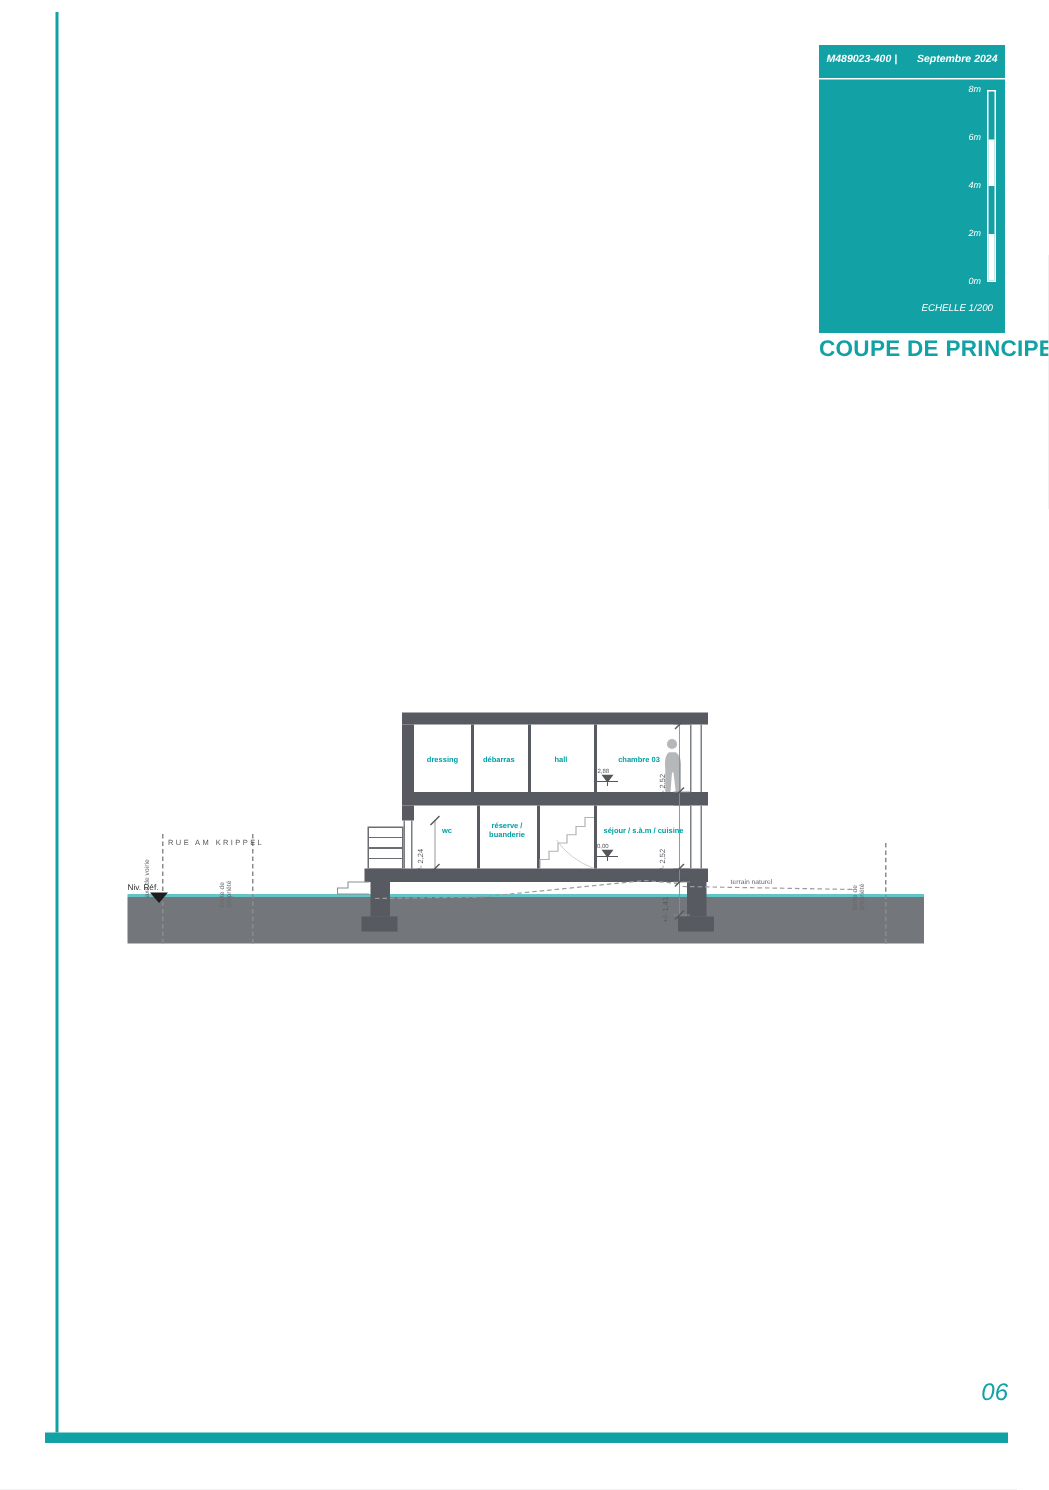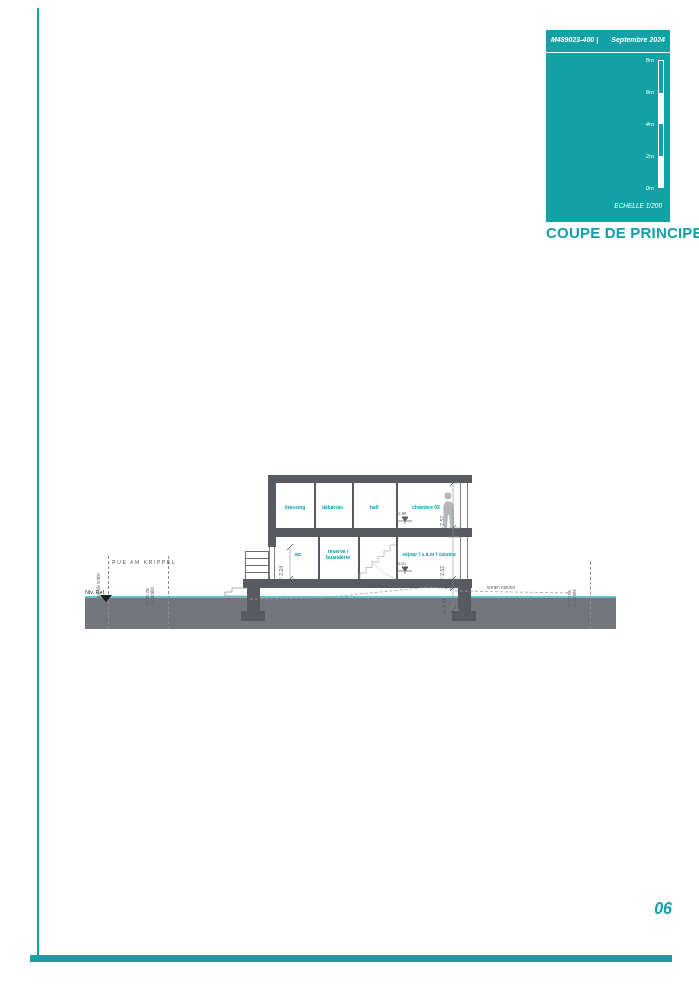--- a/index.html
+++ b/index.html
@@ -2,21 +2,21 @@
 <html><head>
 <meta charset="utf-8">
 <style>
   html,body{margin:0;padding:0;background:#e8e8e8;}
   .page{position:relative;width:699px;height:993px;background:#ffffff;margin:0 auto;
         font-family:"Liberation Sans", sans-serif;overflow:hidden;}
   .abs{position:absolute;}
   
   .v-rule{left:37px;top:8px;width:2px;height:947px;background:#12a1a4;}
   .h-rule{left:30px;top:955px;width:642px;height:7px;background:#12a1a4;}
-  .page-num{right:27px;top:900px;font-size:16px;font-weight:bold;font-style:italic;color:#12a1a4;}
+  .page-num{right:27px;top:920px;font-size:16px;font-weight:normal;font-style:italic;color:#12a1a4;}
   
   .tbox{left:546px;top:30px;width:124px;height:192px;background:#12a1a4;color:#fff;}
   .tb-head{position:absolute;left:5px;right:5px;top:6px;display:flex;justify-content:space-between;
            font-size:7px;font-weight:bold;font-style:italic;}
   .tb-sep{position:absolute;left:0;right:0;top:22px;height:1px;background:#fff;}
   .sbar{position:absolute;left:112px;top:30px;width:6px;height:128px;border:1px solid #fff;box-sizing:border-box;}
   .sbar .seg{width:100%;height:31.5px;}
   .sbar .seg.f{background:#fff;}
   .stick{position:absolute;right:16px;width:20px;text-align:right;font-size:6px;font-style:italic;}
   .echelle{position:absolute;right:8px;top:172px;font-size:6.5px;font-style:italic;}

